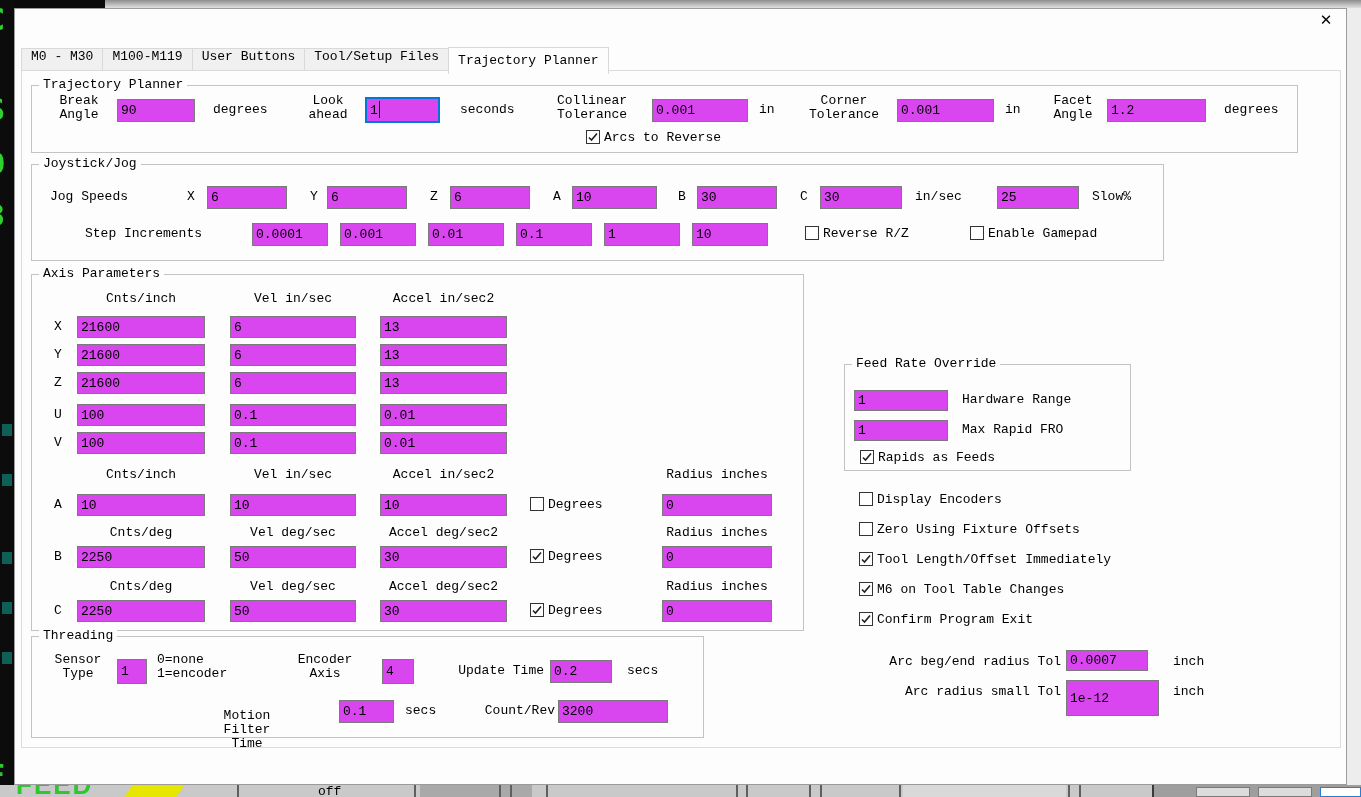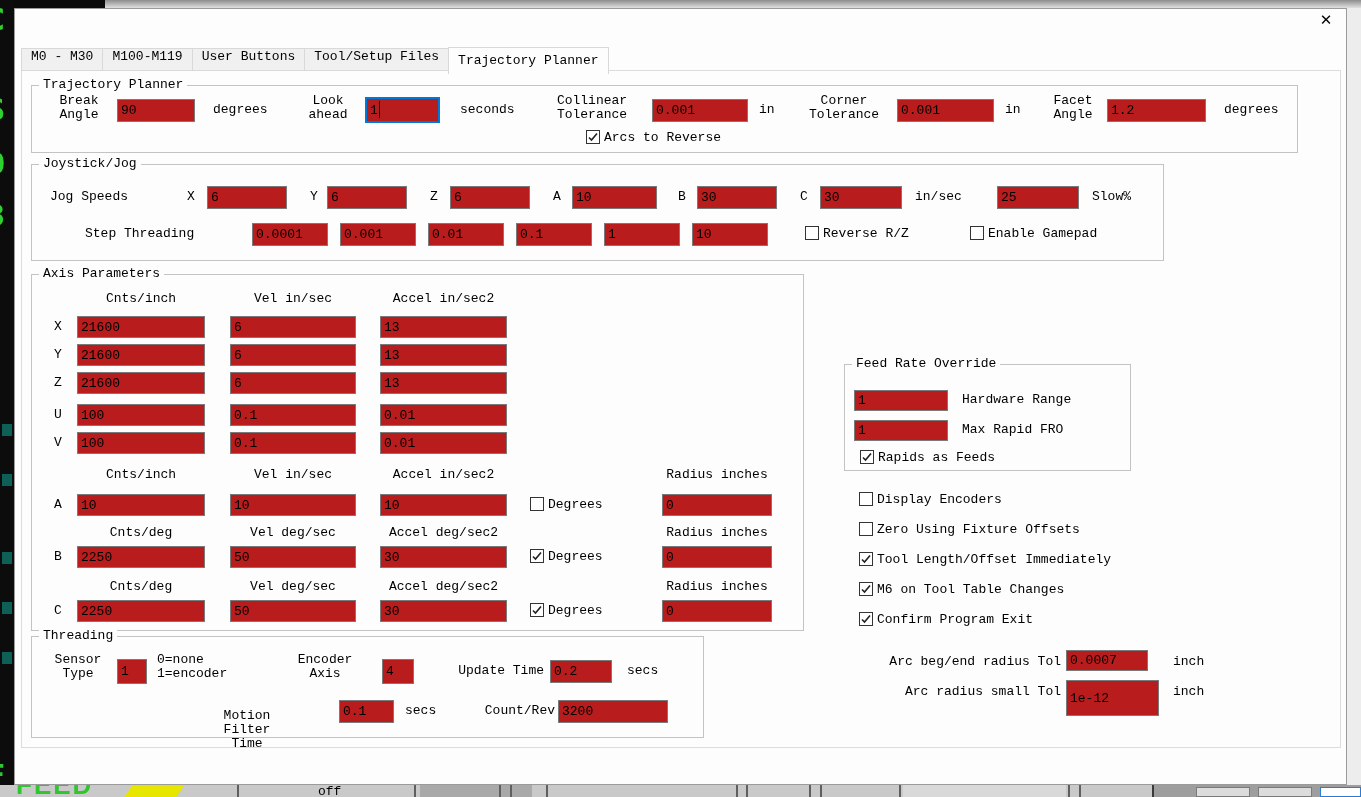--- a/index.html
+++ b/index.html
@@ -16,21 +16,21 @@
   
   #dialog { position:absolute; left:14px; top:8px; width:1333px; height:777px;
             background:#fdfdfd; border:1px solid #9b9b9b; }
   .lbl  { position:absolute; font:13px/14px "Liberation Mono", monospace; color:#000; white-space:pre; }
   .lbl2 { position:absolute; font:13px/14px "Liberation Mono", monospace; color:#000;
           white-space:pre-line; text-align:center; }
   .lblL { text-align:left; }
   .lblr { position:absolute; font:13px/14px "Liberation Mono", monospace; color:#000;
           white-space:pre; text-align:right; }
   .hdr  { position:absolute; font:13px/14px "Liberation Mono", monospace; color:#000; text-align:center; }
-  .field { position:absolute; border:1px solid #7a7a7a; background:#b91c1c;
+  .field { position:absolute; border:1px solid #7a7a7a; background:#d946ef;
            font:13px "Liberation Mono", monospace; color:#000; padding:0 3px; outline:none; }
   .field.focused { border:2px solid #0078d7; }
   .caret { position:absolute; width:1px; background:#000; }
   .cb { position:absolute; width:14px; height:14px; border:1px solid #333; background:#fff; }
   .cb svg { display:none; position:absolute; left:0; top:0; width:12px; height:12px; }
   .cb.checked svg { display:block; }
   .group { position:absolute; border:1px solid #c3c3c3; }
   .legend { position:absolute; top:-8px; left:7px; background:#fdfdfd; padding:0 4px;
             font:13px/14px "Liberation Mono", monospace; color:#000; white-space:pre; }
   .tabs { position:absolute; left:6px; top:38px; display:flex; align-items:flex-end; }
@@ -161,21 +161,21 @@
       <span class="lbl" style="left:521px;top:25px;">A</span>
       <input class="field" style="left: 540px; top: 21px; width: 85px; height: 23px;" value="10">
       <span class="lbl" style="left:646px;top:25px;">B</span>
       <input class="field" style="left: 665px; top: 21px; width: 80px; height: 23px;" value="30">
       <span class="lbl" style="left:768px;top:25px;">C</span>
       <input class="field" style="left: 788px; top: 21px; width: 82px; height: 23px;" value="30">
       <span class="lbl" style="left:883px;top:25px;">in/sec</span>
       <input class="field" style="left: 965px; top: 21px; width: 82px; height: 23px;" value="25">
       <span class="lbl" style="left:1060px;top:25px;">Slow%</span>
 
-      <span class="lbl" style="left:53px;top:62px;">Step Threading</span>
+      <span class="lbl" style="left:53px;top:62px;">Step Increments</span>
       <input class="field" style="left: 220px; top: 58px; width: 76px; height: 23px;" value="0.0001">
       <input class="field" style="left: 308px; top: 58px; width: 76px; height: 23px;" value="0.001">
       <input class="field" style="left: 396px; top: 58px; width: 76px; height: 23px;" value="0.01">
       <input class="field" style="left: 484px; top: 58px; width: 76px; height: 23px;" value="0.1">
       <input class="field" style="left: 572px; top: 58px; width: 76px; height: 23px;" value="1">
       <input class="field" style="left: 660px; top: 58px; width: 76px; height: 23px;" value="10">
 
       <span class="cb" style="left:773px;top:61px;"></span>
       <span class="lbl" style="left:791px;top:62px;">Reverse R/Z</span>
       <span class="cb" style="left:938px;top:61px;"></span>

